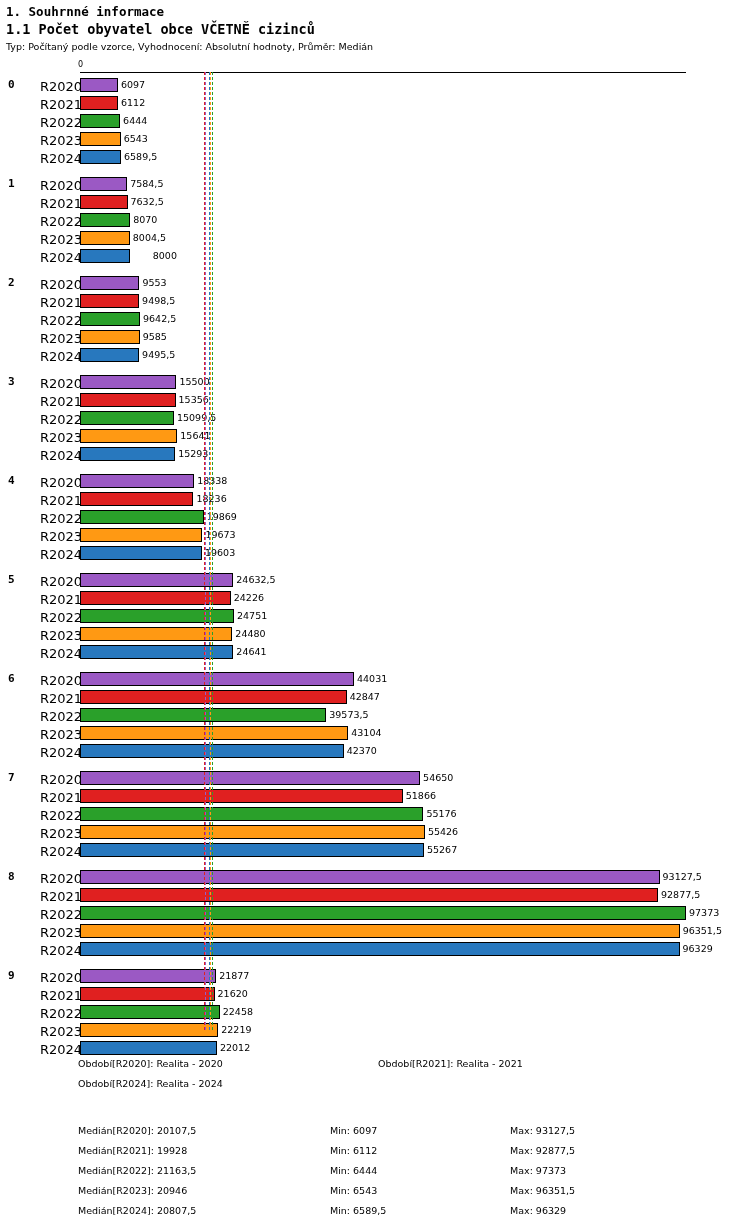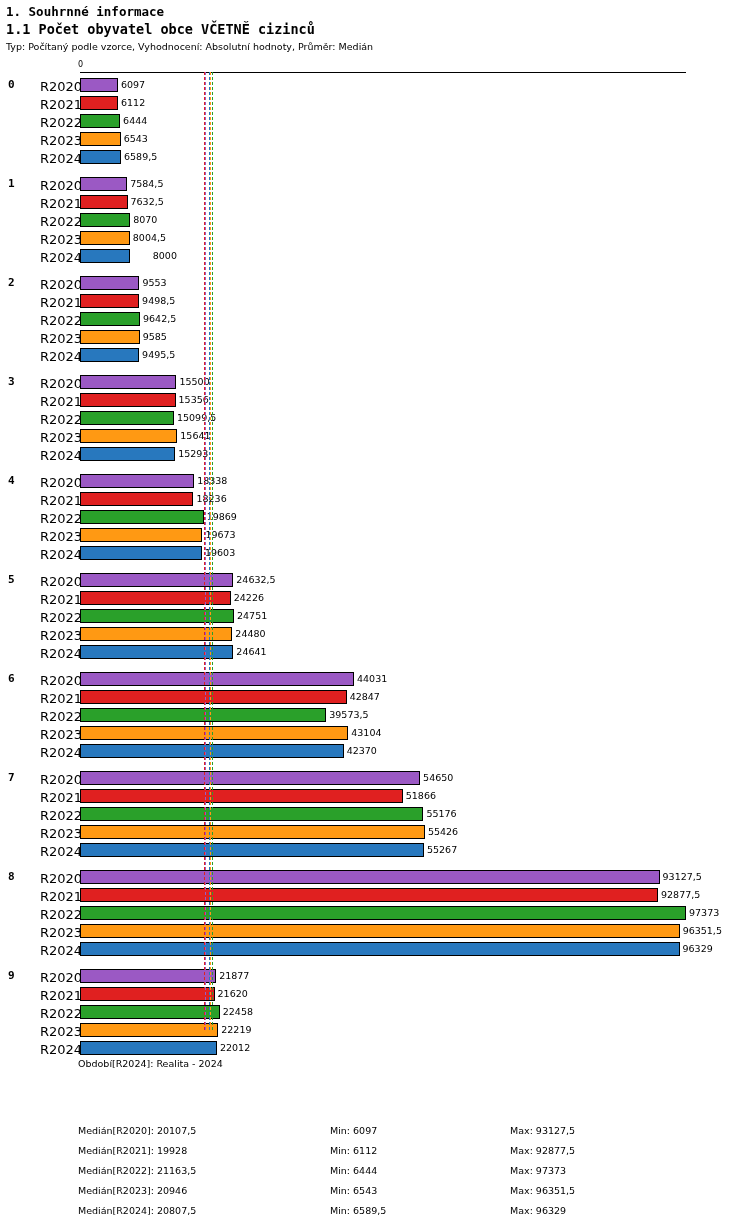--- a/index.html
+++ b/index.html
@@ -439,20 +439,24 @@
         <div class="median-line" style="left: 205.139px; border-left-color: rgb(155, 89, 196);"></div>
         <div class="median-line" style="left: 204.022px; border-left-color: rgb(224, 32, 32);"></div>
         <div class="median-line" style="left: 211.711px; border-left-color: rgb(42, 160, 42);"></div>
         <div class="median-line" style="left: 210.357px; border-left-color: rgb(255, 153, 19);"></div>
         <div class="median-line" style="left: 209.495px; border-left-color: rgb(40, 120, 190);"></div>
       </div>
   </div>
 
   <div class="legend" id="legend">
       <div class="legend-row">
+        <div class="legend-cell c0">Období[R2020]: Realita - 2020</div>
+        <div class="legend-cell c1">Období[R2021]: Realita - 2021</div>
+      </div>
+      <div class="legend-row">
         <div class="legend-cell c0">Období[R2024]: Realita - 2024</div>
       </div>
     </div>
 
   <div class="stats" id="stats">
       <div class="stats-row">
         <div class="legend-cell s0">Medián[R2020]: 20107,5</div>
         <div class="legend-cell s1">Min: 6097</div>
         <div class="legend-cell s2">Max: 93127,5</div>
       </div>

